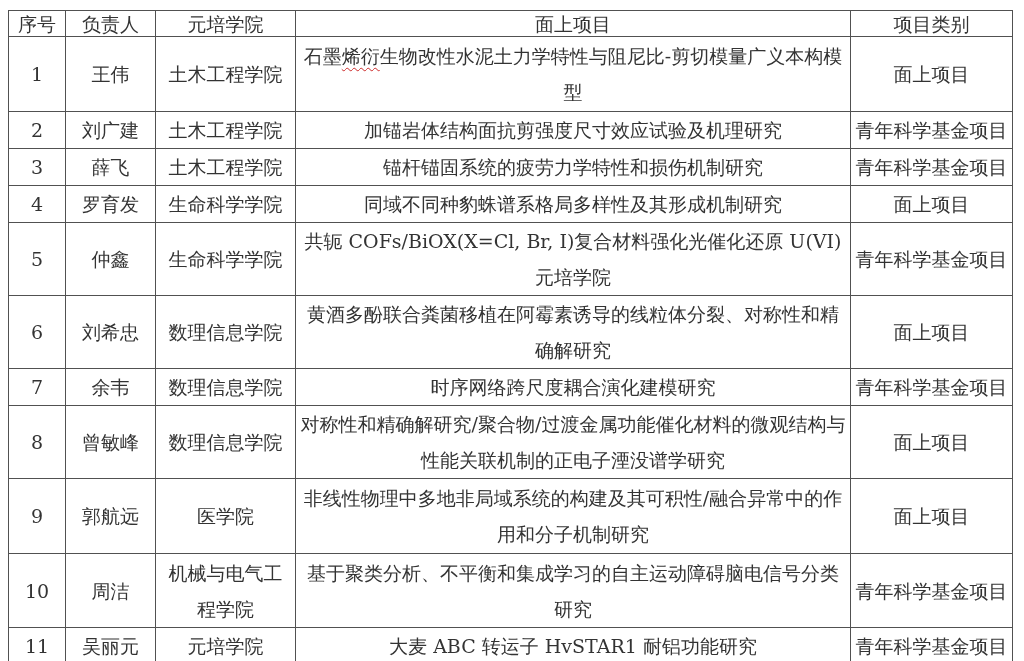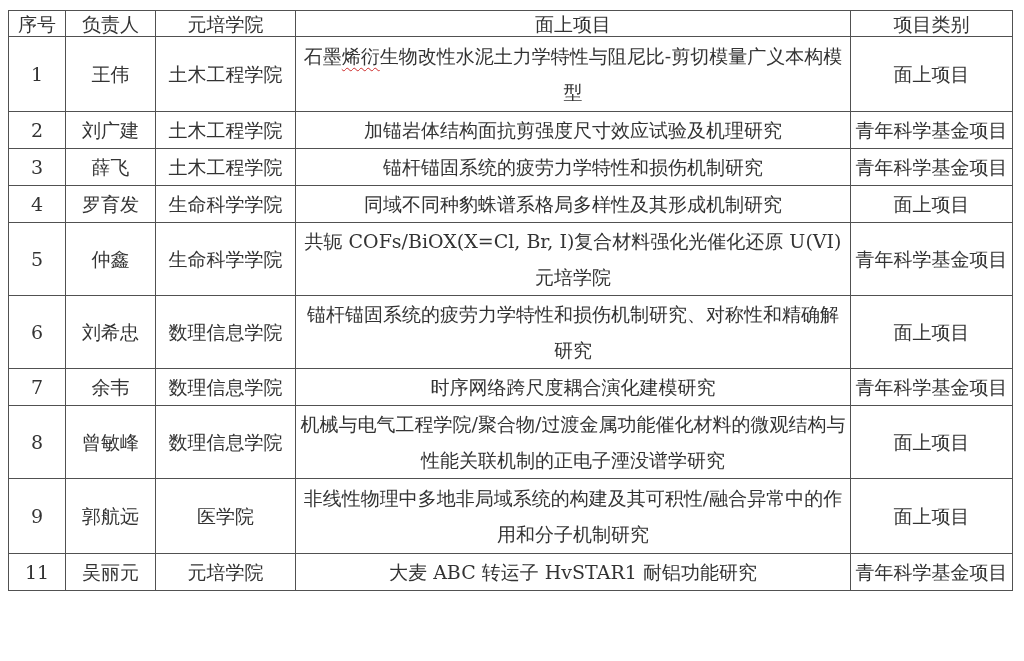--- a/index.html
+++ b/index.html
@@ -101,43 +101,50 @@
         <td>5</td>
         <td>仲鑫</td>
         <td>生命科学学院</td>
         <td>共轭 COFs/BiOX(X=Cl, Br, I)复合材料强化光催化还原 U(VI)元培学院</td>
         <td>青年科学基金项目</td>
       </tr>
       <tr style="height:71px">
         <td>6</td>
         <td>刘希忠</td>
         <td>数理信息学院</td>
-        <td>锚杆锚固系统的疲劳力学特性和损伤机制研究、对称性和精确解研究</td>
+        <td>黄酒多酚联合粪菌移植在阿霉素诱导的线粒体分裂、对称性和精确解研究</td>
         <td>面上项目</td>
       </tr>
       <tr style="height:36px">
         <td>7</td>
         <td>余韦</td>
         <td>数理信息学院</td>
         <td>时序网络跨尺度耦合演化建模研究</td>
         <td>青年科学基金项目</td>
       </tr>
       <tr style="height:70px">
         <td>8</td>
         <td>曾敏峰</td>
         <td>数理信息学院</td>
-        <td>机械与电气工程学院/聚合物/过渡金属功能催化材料的微观结构与性能关联机制的正电子湮没谱学研究</td>
+        <td>对称性和精确解研究/聚合物/过渡金属功能催化材料的微观结构与性能关联机制的正电子湮没谱学研究</td>
         <td>面上项目</td>
       </tr>
       <tr style="height:75px">
         <td>9</td>
         <td>郭航远</td>
         <td>医学院</td>
         <td>非线性物理中多地非局域系统的构建及其可积性/融合异常中的作用和分子机制研究</td>
         <td>面上项目</td>
+      </tr>
+      <tr style="height:74px">
+        <td>10</td>
+        <td>周洁</td>
+        <td>机械与电气工程学院</td>
+        <td>基于聚类分析、不平衡和集成学习的自主运动障碍脑电信号分类研究</td>
+        <td>青年科学基金项目</td>
       </tr>
       <tr style="height:36px">
         <td>11</td>
         <td>吴丽元</td>
         <td>元培学院</td>
         <td>大麦 ABC 转运子 HvSTAR1 耐铝功能研究</td>
         <td>青年科学基金项目</td>
       </tr>
     </tbody>
   </table>

